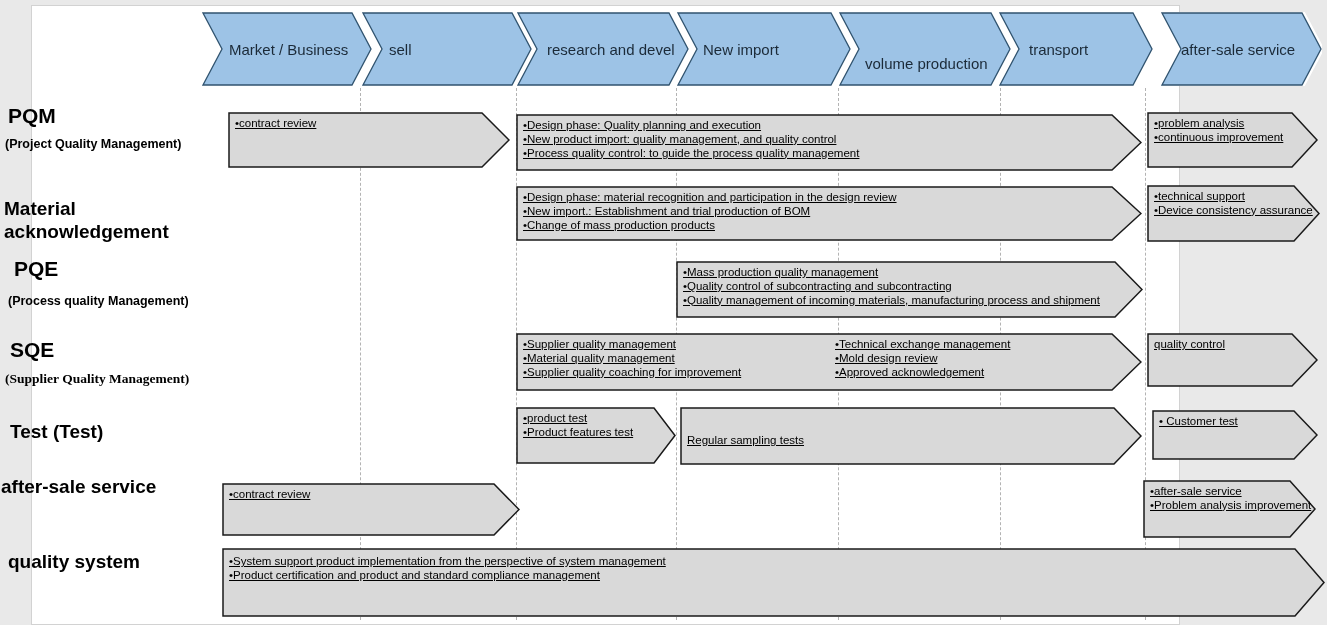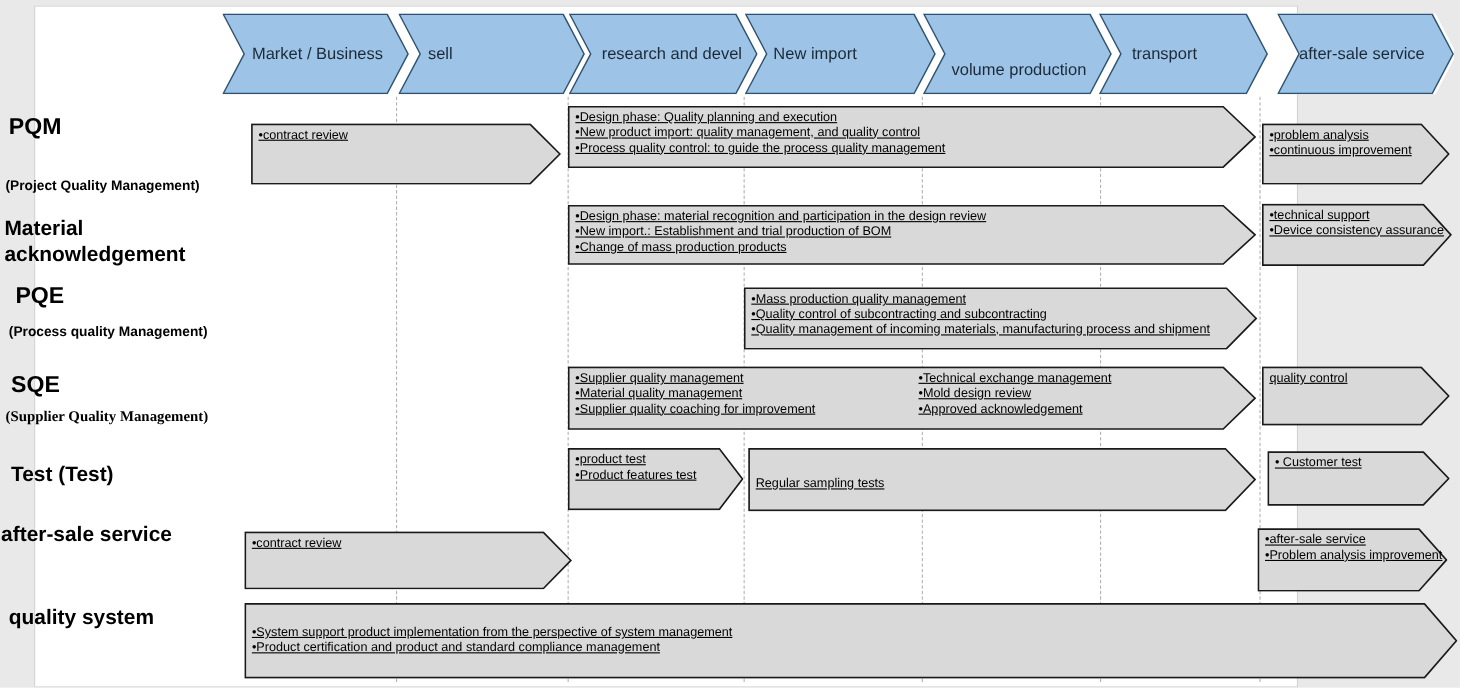--- a/index.html
+++ b/index.html
@@ -82,39 +82,39 @@
   </div>
   <div class="chev" style="left:1161px;width:161px;">
       <svg width="161" height="74">
         <polygon points="1,1 141,1 160,37 141,73 1,73 20,37" fill="#ffffff" stroke="#ffffff" stroke-width="6"></polygon>
         <polygon points="1,1 141,1 160,37 141,73 1,73 20,37" fill="#9dc3e6" stroke="#30536f" stroke-width="1.3"></polygon>
       </svg>
     <span class="chev-label" style="left:20px;">after-sale service</span>
   </div>
 
   <div class="row-title t-big" style="left:8px;top:104px;">PQM</div>
-  <div class="row-title t-sub" style="left:5px;top:137px;margin-top:25px;">(Project Quality Management)</div>
+  <div class="row-title t-sub" style="left:5px;top:137px;">(Project Quality Management)</div>
   <div class="row-title t-med" style="left:4px;top:197px;width:228px;line-height:23px;">Material acknowledgement</div>
   <div class="row-title t-big" style="left:14px;top:257px;">PQE</div>
   <div class="row-title t-sub" style="left:8px;top:294px;">(Process quality Management)</div>
   <div class="row-title t-big" style="left:10px;top:338px;">SQE</div>
   <div class="row-title t-serif" style="left:5px;top:371px;">(Supplier Quality Management)</div>
   <div class="row-title t-med" style="left:10px;top:421px;">Test (Test)</div>
   <div class="row-title t-med" style="left:1px;top:476px;">after-sale service</div>
   <div class="row-title t-med" style="left:8px;top:551px;">quality system</div>
 
   <div class="abox" style="left:228px;top:112px;width:282px;height:56px;">
       <svg width="282" height="56">
         <polygon points="1,1 254,1 281,28 254,55 1,55" fill="#d9d9d9" stroke="#1a1a1a" stroke-width="1.5"></polygon>
       </svg>
     <div class="abox-text">
       <div class="bl">•contract review</div>
     </div>
   </div>
-  <div class="abox" style="left:516px;top:96px;width:626px;height:57px;">
+  <div class="abox" style="left:516px;top:114px;width:626px;height:57px;">
       <svg width="626" height="57">
         <polygon points="1,1 596,1 625,28.5 596,56 1,56" fill="#d9d9d9" stroke="#1a1a1a" stroke-width="1.5"></polygon>
       </svg>
     <div class="abox-text">
       <div class="bl">•Design phase: Quality planning and execution</div>
       <div class="bl">•New product import: quality management, and quality control</div>
       <div class="bl">•Process quality control: to guide the process quality management</div>
     </div>
   </div>
   <div class="abox" style="left:1147px;top:112px;width:171px;height:56px;">
@@ -225,18 +225,18 @@
     <div class="abox-text">
       <div class="bl">•after-sale service</div>
       <div class="bl">•Problem analysis improvement</div>
     </div>
   </div>
 
   <div class="abox" style="left:222px;top:548px;width:1103px;height:69px;">
       <svg width="1103" height="69">
         <polygon points="1,1 1073,1 1102,34.5 1073,68 1,68" fill="#d9d9d9" stroke="#1a1a1a" stroke-width="1.5"></polygon>
       </svg>
-    <div class="abox-text" style="padding-top:21px;">
+    <div class="abox-text" style="padding-top:7px;">
       <div class="bl">•System support product implementation from the perspective of system management</div>
       <div class="bl">•Product certification and product and standard compliance management</div>
     </div>
   </div>
 </div>
 
 </body></html>

